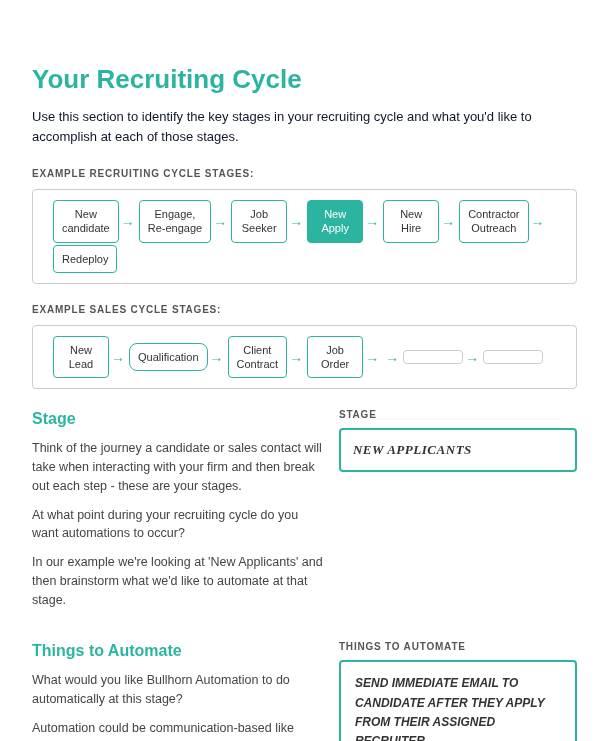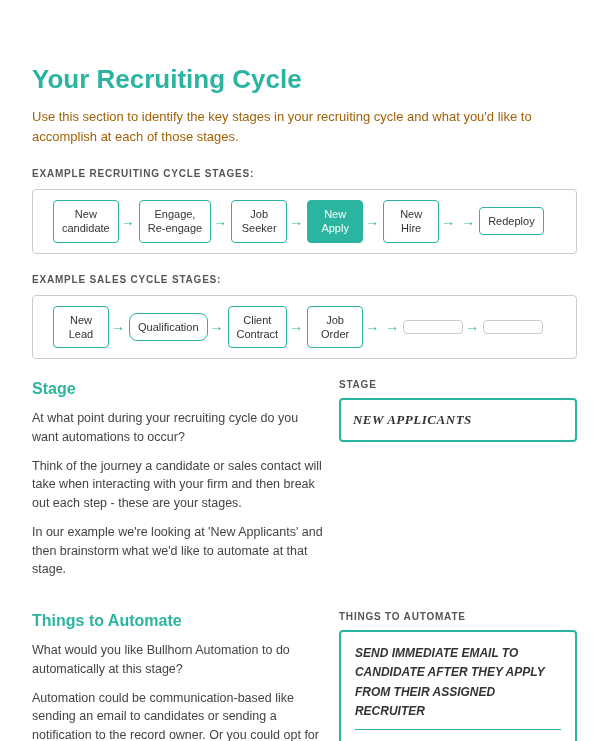--- a/index.html
+++ b/index.html
@@ -15,21 +15,21 @@
     }
     h1 {
       color: #2bb5a0;
       font-size: 26px;
       font-weight: 700;
       margin-bottom: 8px;
       margin-top: 36px;
     }
     .subtitle {
       font-size: 13px;
-      color: #a16207;
+      color: #0f172a;
       margin-bottom: 20px;
       line-height: 1.5;
     }
     .section-label {
       font-size: 10px;
       font-weight: 700;
       letter-spacing: 0.08em;
       color: #555;
       margin-bottom: 8px;
       text-transform: uppercase;
@@ -171,20 +171,22 @@
           <div class="stage-box highlight" style="white-space: pre-line;">New
 Apply</div>
           <span class="arrow">→</span>
         </div>
         <div class="stage-item">
           <div class="stage-box" style="white-space: pre-line;">New
 Hire</div>
           <span class="arrow">→</span>
         </div>
         <div class="stage-item">
+          <div class="stage-box" style="white-space: pre-line;">Contractor
+Outreach</div>
           <span class="arrow">→</span>
         </div>
         <div class="stage-item">
           <div class="stage-box" style="white-space: pre-line;">Redeploy</div>
         </div>
       </div>
   </div>
 </div>
 
 <div>
@@ -220,22 +222,22 @@
         <div class="stage-item">
           <div class="stage-box empty" style="white-space: pre-line;"> </div>
         </div>
       </div>
   </div>
 </div>
 
 <div class="two-col">
   <div class="left-col">
     <div class="section-heading">Stage</div>
+    <p class="body-text">Think of the journey a candidate or sales contact will take when interacting with your firm and then break out each step - these are your stages.</p>
     <p class="body-text">At what point during your recruiting cycle do you want automations to occur?</p>
-    <p class="body-text">Think of the journey a candidate or sales contact will take when interacting with your firm and then break out each step - these are your stages.</p>
     <p class="body-text">In our example we're looking at 'New Applicants' and then brainstorm what we'd like to automate at that stage.</p>
   </div>
   <div class="right-col">
     <div class="stage-input-label">STAGE</div>
     <div class="stage-input-box">New applicants</div>
   </div>
 </div>
 
 <div class="two-col">
   <div class="left-col">

